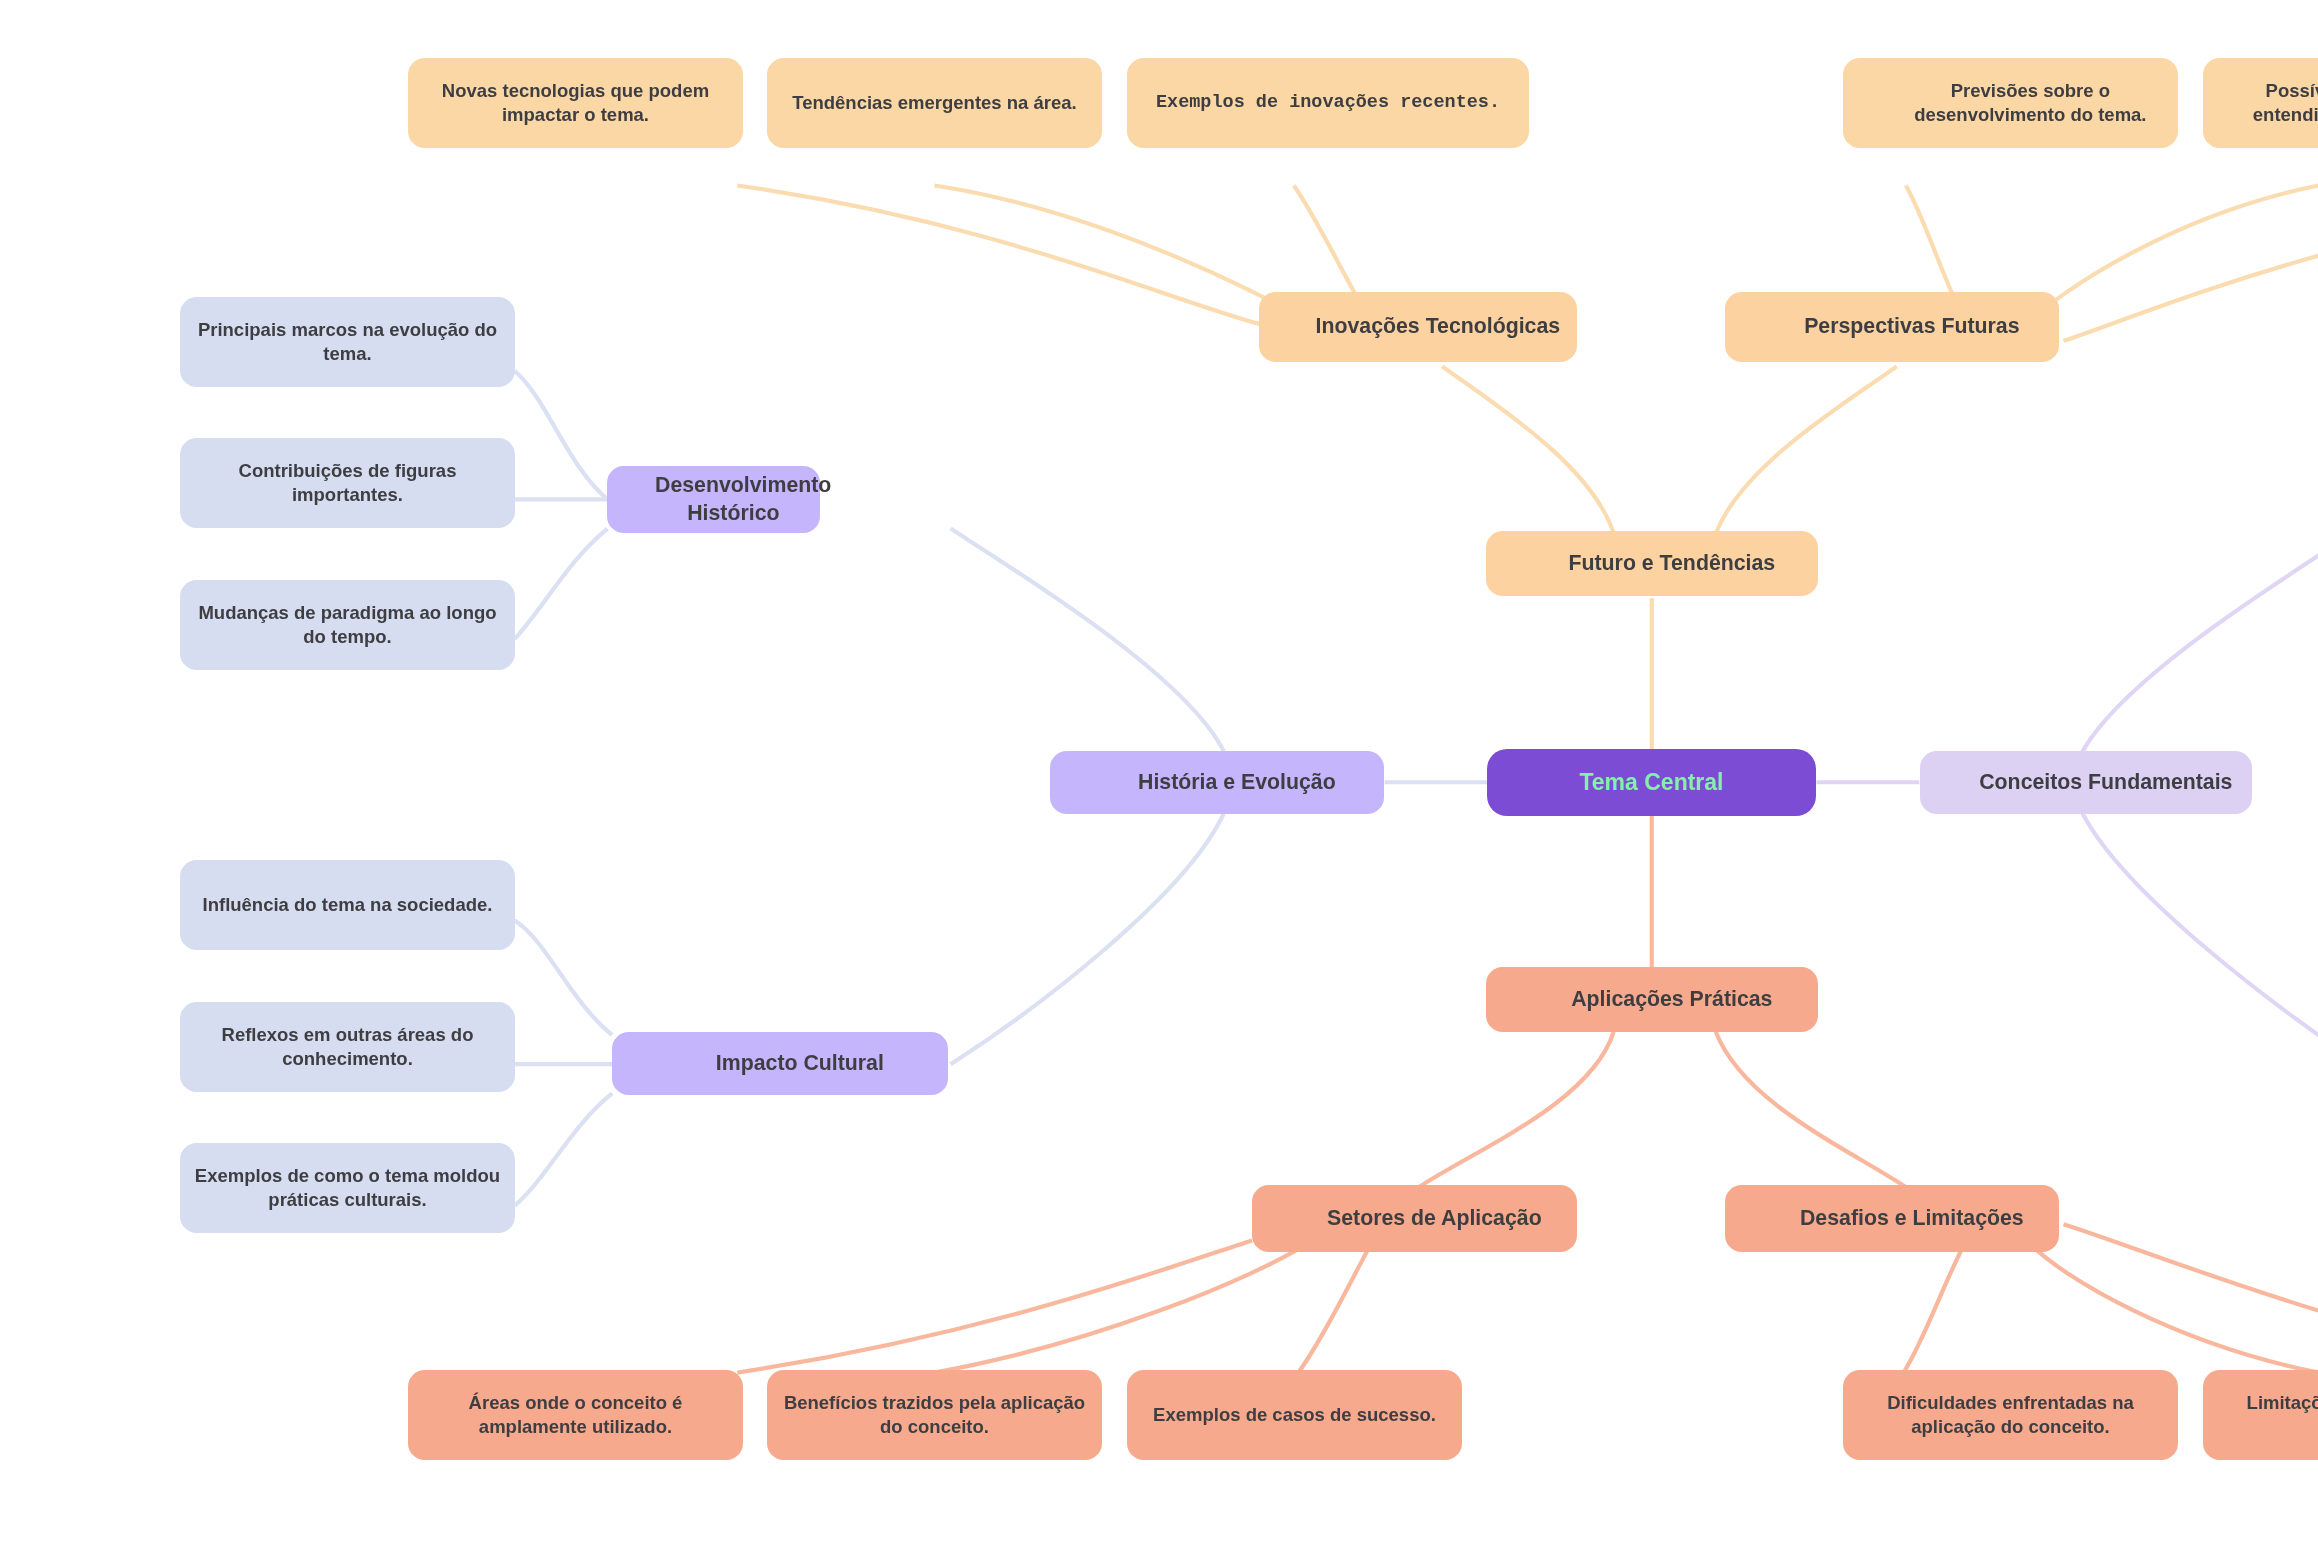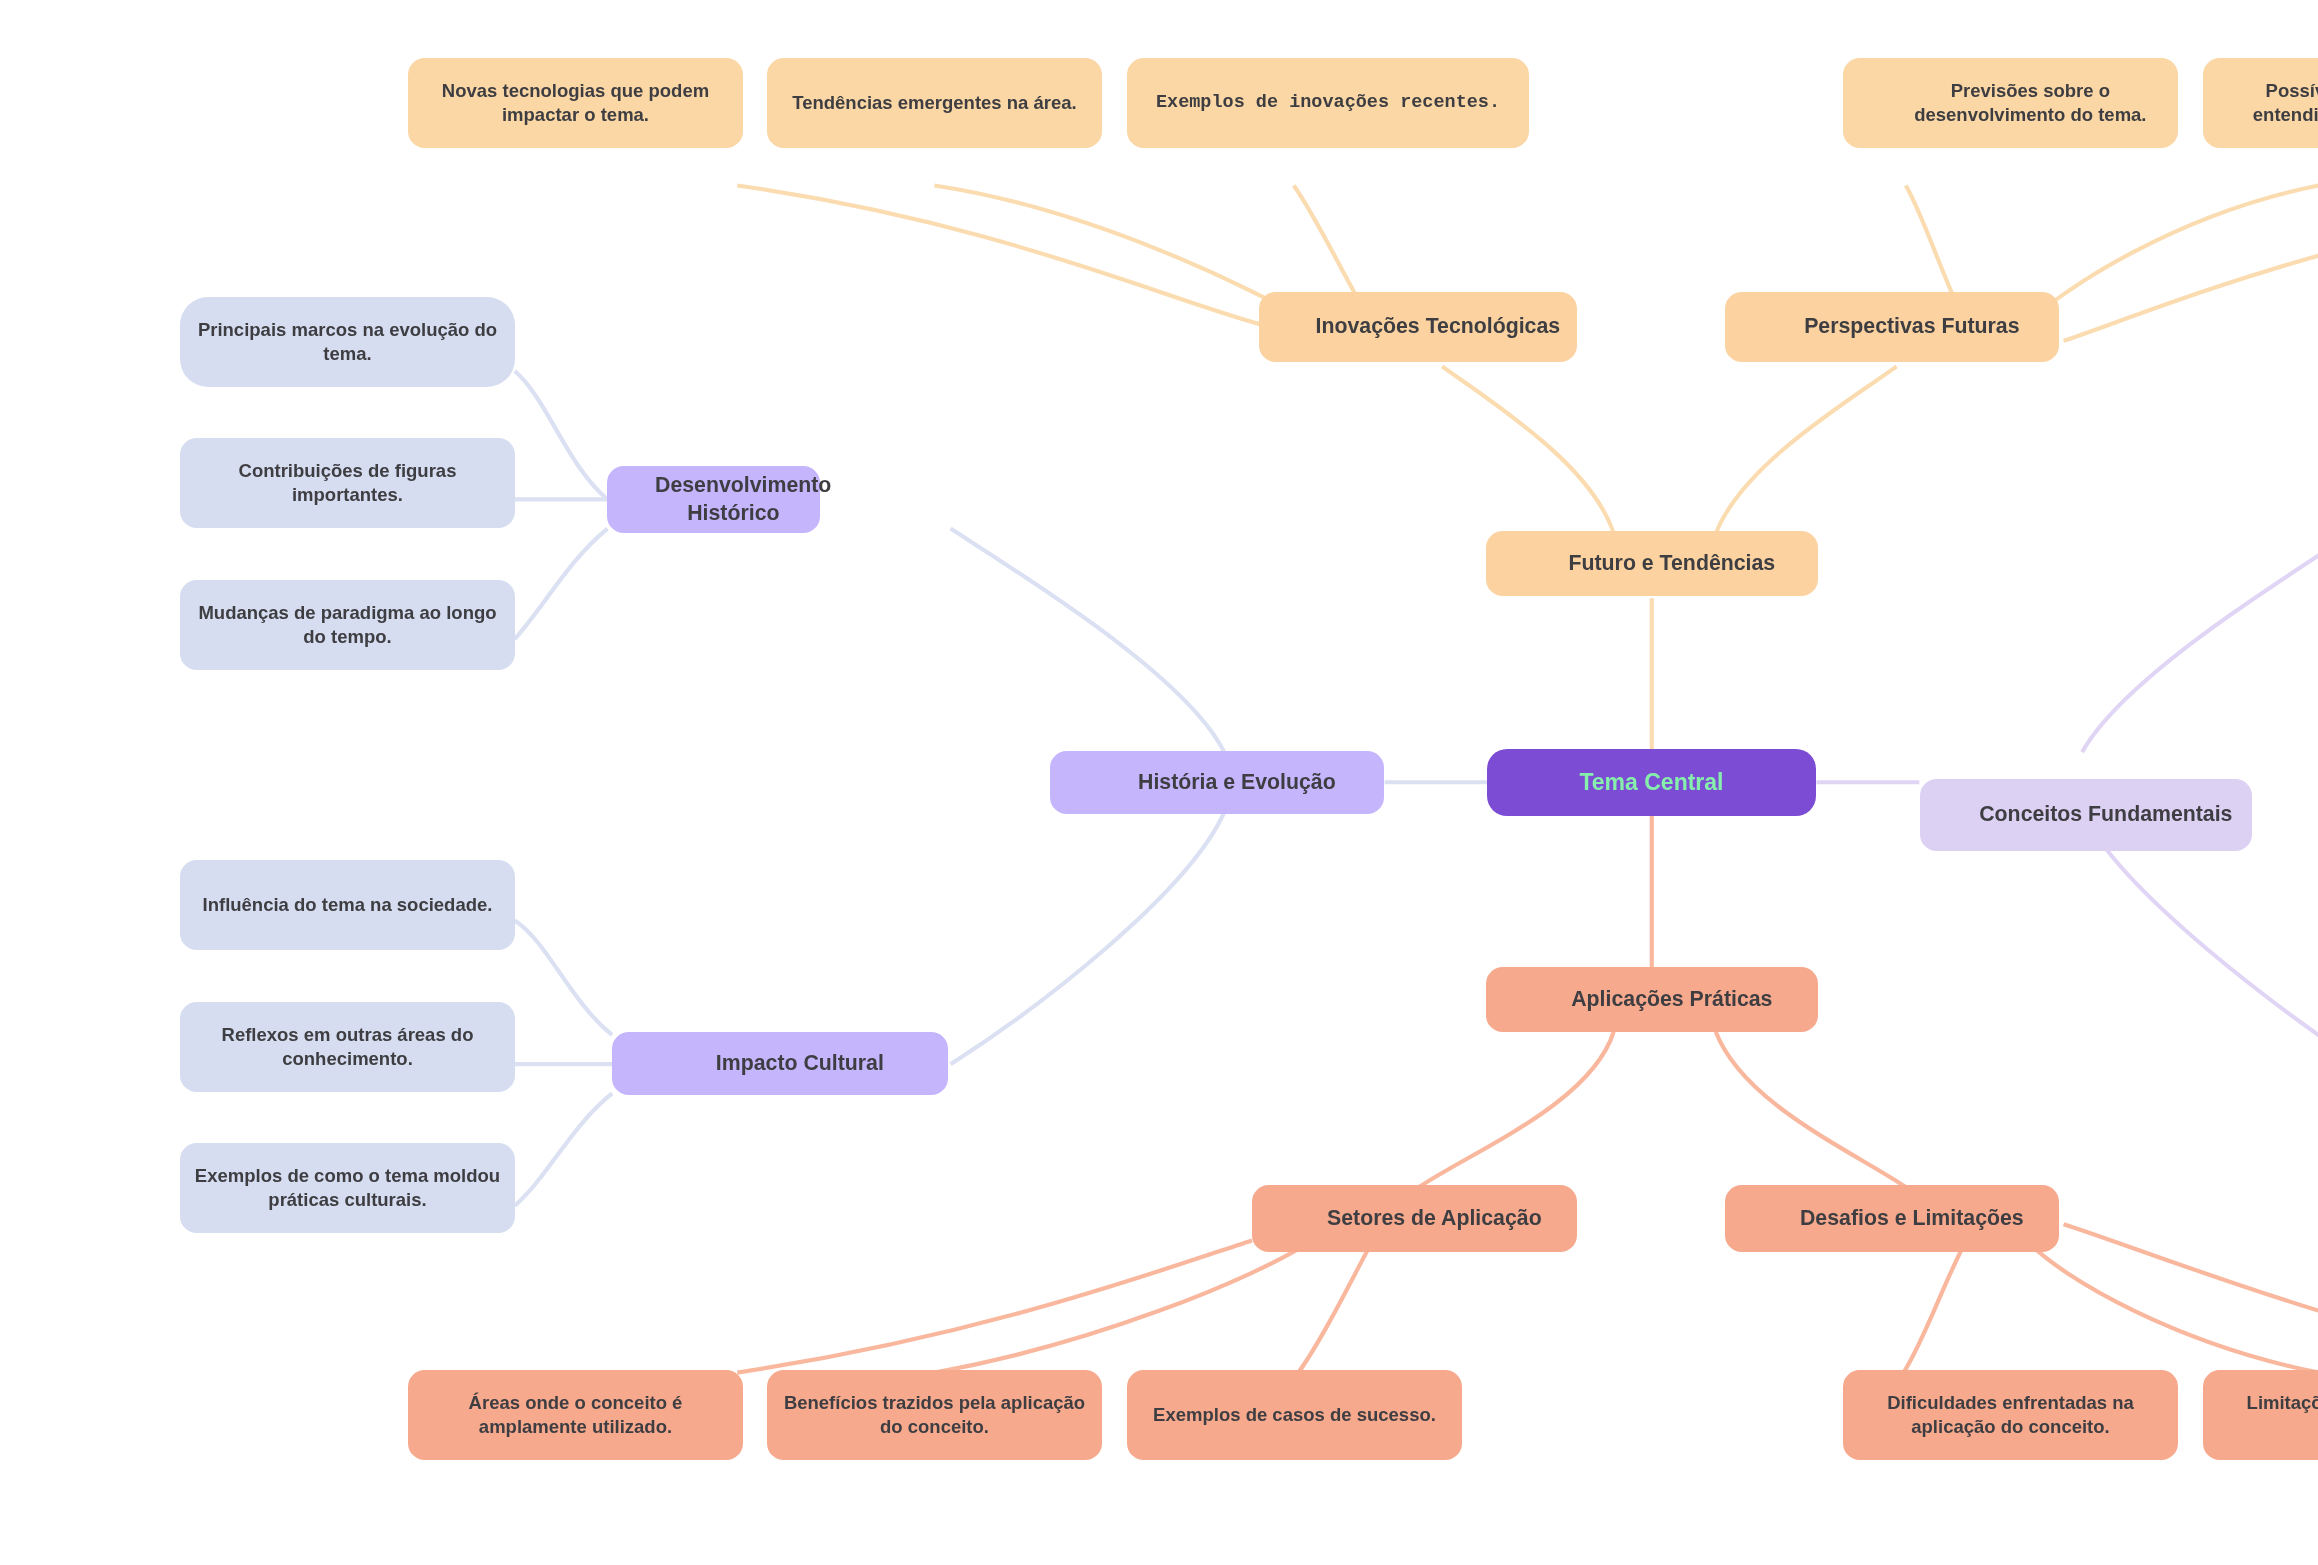--- a/index.html
+++ b/index.html
@@ -97,21 +97,21 @@
     <span class="lbl">Tema Central</span>
   </div>
 
   <div class="node branch c-blue-mid" style="left:1050px;top:751px;width:334px;height:63px;">
     <span class="lbl">História e Evolução</span>
   </div>
 
   <div class="node branch c-blue-mid" style="left:607px;top:466px;width:213px;height:67px;">
     <span class="lbl">Desenvolvimento Histórico</span>
   </div>
-  <div class="node leaf c-blue" style="left:180px;top:297px;width:335px;height:90px;border-radius:28px;">
+  <div class="node leaf c-blue" style="left:180px;top:297px;width:335px;height:90px;">
     <span class="lbl">Principais marcos na evolução do tema.</span>
   </div>
   <div class="node leaf c-blue" style="left:180px;top:438px;width:335px;height:90px;text-align:center;">
     <span class="lbl">Contribuições de figuras importantes.</span>
   </div>
   <div class="node leaf c-blue" style="left:180px;top:580px;width:335px;height:90px;">
     <span class="lbl">Mudanças de paradigma ao longo do tempo.</span>
   </div>
 
   <div class="node branch c-blue-mid" style="left:612px;top:1032px;width:336px;height:63px;">
@@ -147,21 +147,21 @@
   <div class="node branch c-orange-mid" style="left:1725px;top:292px;width:334px;height:70px;">
     <span class="lbl">Perspectivas Futuras</span>
   </div>
   <div class="node leaf c-orange" style="left:1843px;top:58px;width:335px;height:90px;padding-left:48px;">
     <span class="lbl">Previsões sobre o desenvolvimento do tema.</span>
   </div>
   <div class="node leaf c-orange" style="left:2203px;top:58px;width:335px;height:90px;">
     <span class="lbl">Possíveis mudanças no entendimento do conceito.</span>
   </div>
 
-  <div class="node branch c-purple-mid" style="left:1920px;top:751px;width:332px;height:72px;margin-top:28px;">
+  <div class="node branch c-purple-mid" style="left:1920px;top:751px;width:332px;height:63px;">
     <span class="lbl">Conceitos Fundamentais</span>
   </div>
 
   <div class="node branch c-salmon-mid" style="left:1486px;top:967px;width:332px;height:65px;">
     <span class="lbl">Aplicações Práticas</span>
   </div>
 
   <div class="node branch c-salmon-mid" style="left:1252px;top:1185px;width:325px;height:67px;text-align:center;">
     <span class="lbl">Setores de Aplicação</span>
   </div>

